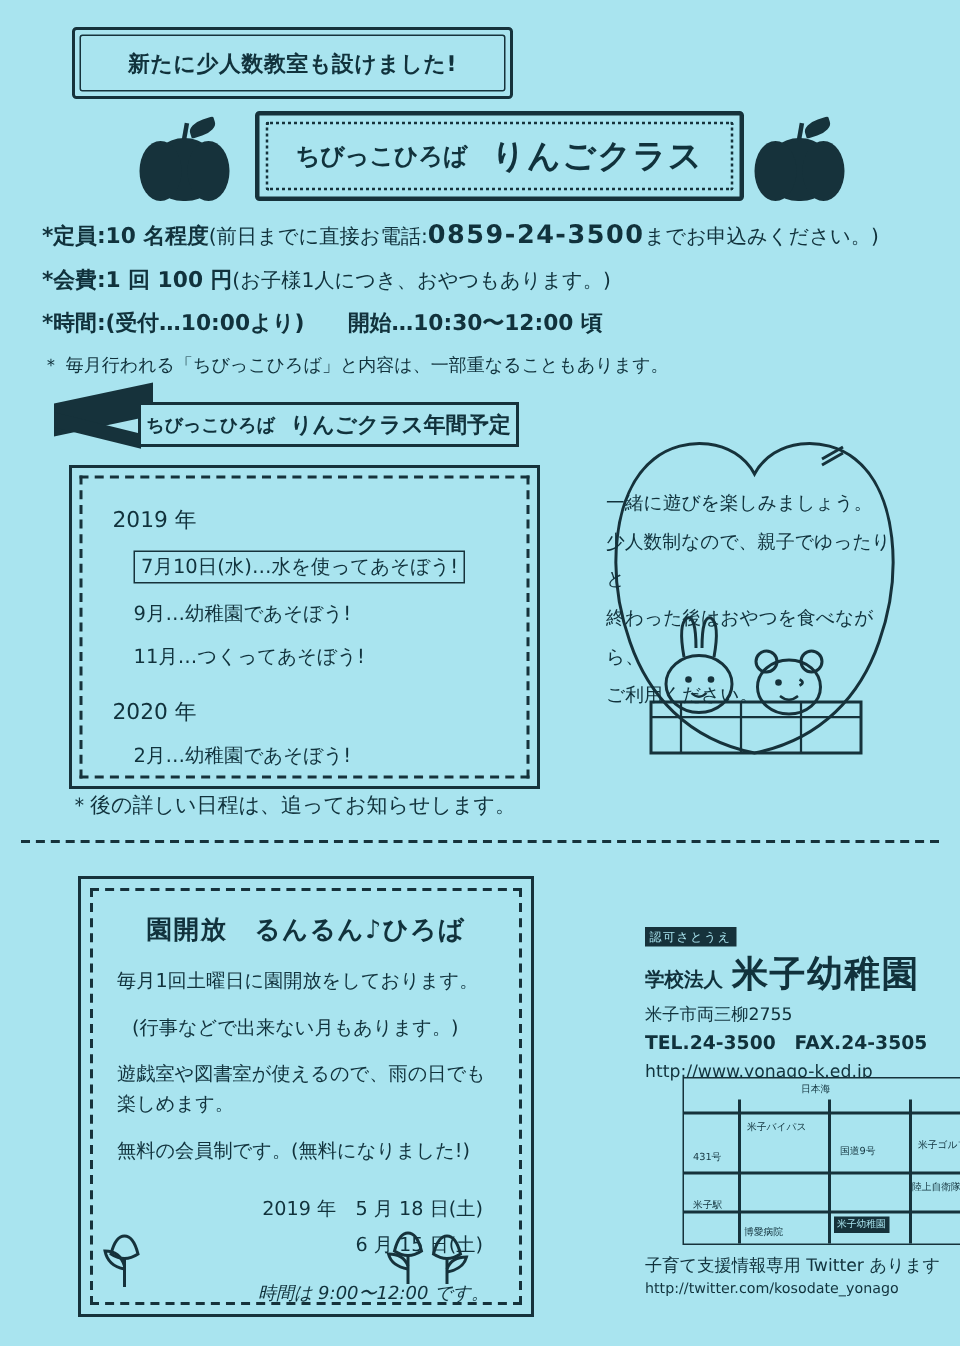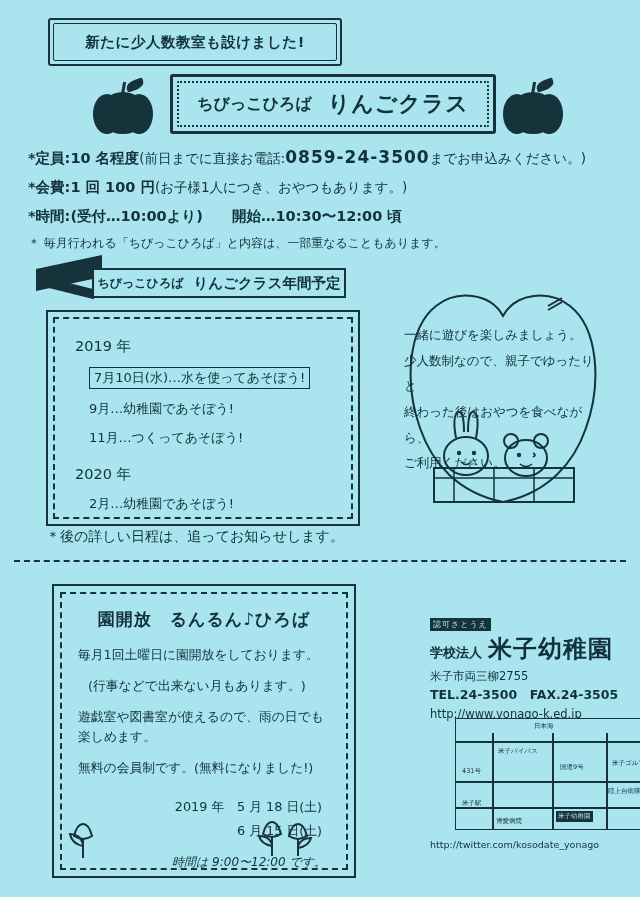--- a/index.html
+++ b/index.html
@@ -291,16 +291,17 @@
     <div class="mlabel" style="left:156px;top:40px;">米子ゴルフ場</div>
     <div class="mlabel" style="left:152px;top:68px;">陸上自衛隊</div>
     <div class="mlabel" style="left:40px;top:98px;">博愛病院</div>
     <div class="mlabel" style="left:6px;top:80px;">米子駅</div>
     <div class="mlabel" style="left:100px;top:92px;background:#16323b;color:#a9e4ef;padding:1px 2px;">米子幼稚園</div>
     <div class="mlabel" style="left:104px;top:44px;">国道9号</div>
     <div class="mlabel" style="left:6px;top:48px;">431号</div>
   </div>
 
   <div class="twitter">
+    <div>子育て支援情報専用 Twitter あります</div>
     <div class="u">http://twitter.com/kosodate_yonago</div>
   </div>
 
 </div>
 
 </body></html>

